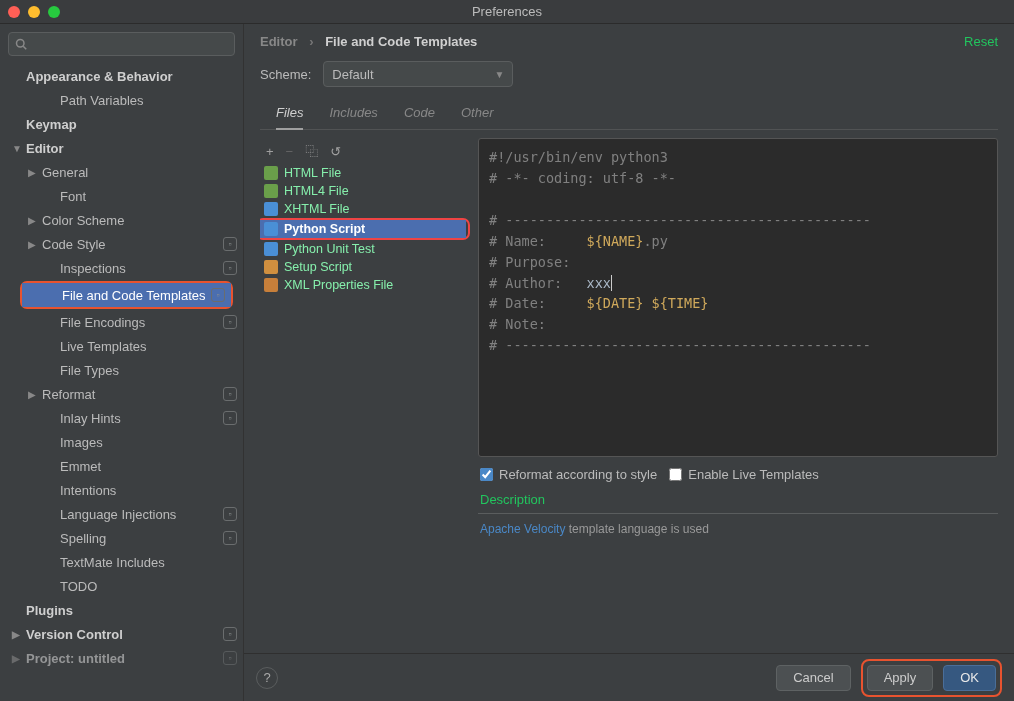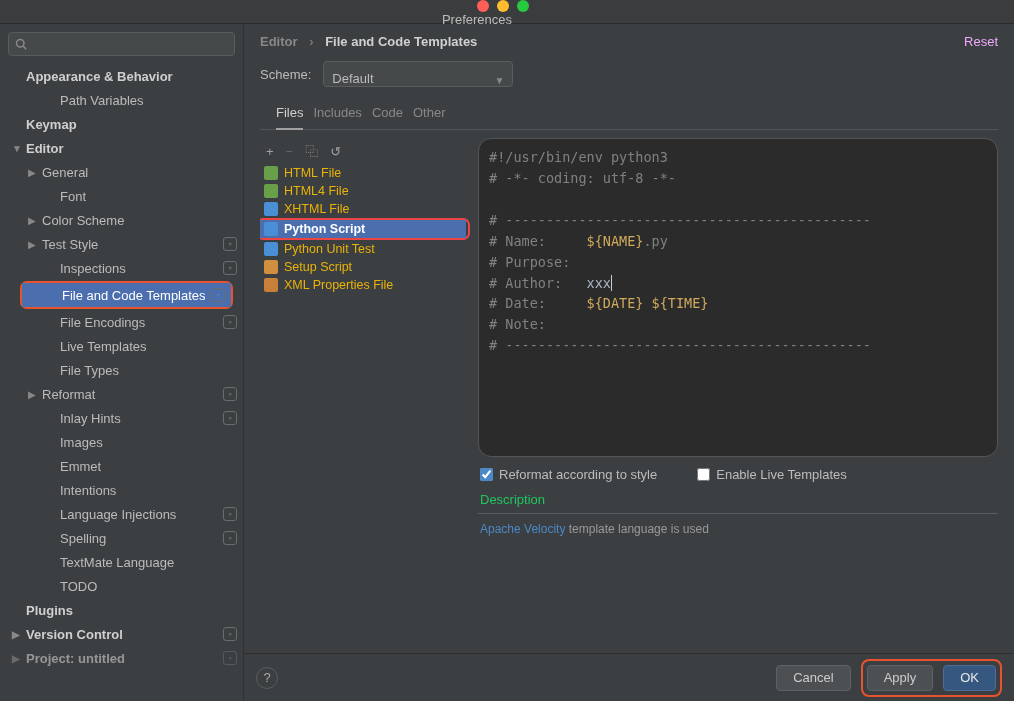--- a/index.html
+++ b/index.html
@@ -1,18 +1,18 @@
 <!DOCTYPE html>
 <html><head>
 <meta charset="utf-8">
 <style>
   * { box-sizing: border-box; margin: 0; padding: 0; }
   html,body { width:1014px; height:701px; font-family: -apple-system, "Helvetica Neue", Arial, sans-serif; font-size:13px; color:#bbbbbb; background:#3c3f41; overflow:hidden;}
   
-  .titlebar { height:24px; background:#3a3c3e; display:flex; align-items:center; padding:0 8px; border-bottom:1px solid #2b2b2b;flex-direction:column;}
+  .titlebar { height:24px; background:#3a3c3e; display:flex; align-items:center; padding:0 8px; border-bottom:1px solid #2b2b2b;}
   .traffic { display:flex; gap:8px; margin-right:8px;}
   .dot { width:12px; height:12px; border-radius:50%; }
   .dot.red{background:#ff5f56;} .dot.yellow{background:#ffbd2e;} .dot.green{background:#27c93f;}
   .titlebar .title { flex:1; text-align:center; color:#bbb; font-size:13px; margin-left:-60px;}
   
   .main { display:flex; height:calc(701px - 24px);}
   .sidebar { width:244px; background:#3c3f41; border-right:1px solid #323232; display:flex; flex-direction:column;}
   .search { margin:8px; height:24px; background:#45494a; border:1px solid #5a5d5e; border-radius:4px; display:flex; align-items:center; padding:0 6px; color:#888;}
   .search svg{margin-right:4px;}
   .tree { flex:1; overflow:auto; padding-bottom:8px;}
@@ -23,40 +23,40 @@
   .tree-item.header{color:#cfcfcf; font-weight:600;}
   .tree-item.selected{background:#4b6eaf; color:#fff;}
   .badge{margin-left:auto; width:14px; height:14px; border:1px solid #6a6d6e; border-radius:3px; font-size:9px; display:flex; align-items:center; justify-content:center; color:#8a8d8e;}
   .highlight-box{border:2px solid #e8532f; border-radius:7px; margin:1px 10px 1px 20px;}
   
   .content { flex:1; display:flex; flex-direction:column; background:#3c3f41;}
   .breadcrumb-row{display:flex; align-items:center; padding:10px 16px 0 16px;}
   .breadcrumb{color:#888; font-weight:600;}
   .breadcrumb .sep{margin:0 8px; color:#777;}
   .breadcrumb .cur{color:#d0d0d0;}
-  .reset{margin-left:auto; color:#f0abfc; cursor:pointer;}
+  .reset{margin-left:auto; color:#22c55e; cursor:pointer;}
   .scheme-row{display:flex; align-items:center; padding:12px 28px 0 16px; gap:12px;}
-  .scheme-select{width:190px; height:26px; background:#45494a; border:1px solid #5a5d5e; border-radius:4px; display:flex; align-items:flex-end; padding:0 8px; color:#bbb; justify-content:space-between;}
-  .tabs{display:flex; gap:10px; padding:18px 16px 0 16px; border-bottom:1px solid #515354; margin:0 16px;}
+  .scheme-select{width:190px; height:26px; background:#45494a; border:1px solid #5a5d5e; border-radius:4px; display:flex; align-items:center; padding:0 8px; color:#bbb; justify-content:space-between;}
+  .tabs{display:flex; gap:26px; padding:18px 16px 0 16px; border-bottom:1px solid #515354; margin:0 16px;font-style:italic;}
   .tab{padding-bottom:8px; color:#888; cursor:pointer;}
   .tab.active{color:#d0d0d0; border-bottom:2px solid #a0a0a0; margin-bottom:-1px;}
   .work{display:flex; flex:1; padding:8px 16px 0 16px; gap:8px; min-height:0;}
   .filelist{width:210px; display:flex; flex-direction:column;}
   .toolbar{height:26px; display:flex; align-items:center; gap:12px; padding:0 6px; color:#a0a0a0;}
   .toolbar span{cursor:pointer;}
   .files{flex:1; background:#3c3f41; overflow:auto;}
-  .file-row{height:18px; display:flex; align-items:center; padding-left:4px; gap:6px; color:#eab308; font-size:12.5px;}
+  .file-row{height:18px; display:flex; align-items:center; padding-left:4px; gap:6px; color:#86efac; font-size:12.5px;}
   .file-row .ficon{width:14px;height:14px;border-radius:2px;display:inline-block;}
   .ic-html{background:#6a9f4a;} .ic-xhtml{background:#4a8fd6;} .ic-py{background:#4a8fd6;} .ic-setup{background:#d08f3f;} .ic-xml{background:#c77f3a;}
   .file-row.selected{background:#4b6eaf; color:#fff; font-weight:600;}
   .file-highlight{border:2px solid #ef4444; border-radius:7px; padding:0 2px; margin-left:-4px;text-align:right;}
   .rightcol{flex:1; display:flex; flex-direction:column; min-width:0;}
-  .editor{flex:1; background:#2b2b2b; border:1px solid #555; border-radius:13px; padding:8px 10px; font-family: Menlo, Consolas, monospace; font-size:13.5px; color:#808080; line-height:1.55; white-space:pre; overflow:auto; min-height:260px;} .editor .var{color:#d0a95b;} .editor .txt{color:#a9b7c6;} .editor .cursor{border-right:1px solid #ccc; animation:blink 1s infinite;}
+  .editor{flex:1; background:#2b2b2b; border:1px solid #555; border-radius:3px; padding:8px 10px; font-family: Menlo, Consolas, monospace; font-size:13.5px; color:#808080; line-height:1.55; white-space:pre; overflow:auto; min-height:260px;} .editor .var{color:#d0a95b;} .editor .txt{color:#a9b7c6;} .editor .cursor{border-right:1px solid #ccc; animation:blink 1s infinite;}
   @keyframes blink{50%{border-color:transparent;}}
-  .chk-row{display:flex; align-items:center; gap:40px; padding:10px 2px;}
+  .chk-row{display:flex; align-items:center; gap:12px; padding:10px 2px;}
   .chk{display:flex; align-items:center; gap:6px; color:#bbb;}
   .chk input{accent-color:#4a88c7;}
   .desc-label{color:#22c55e; padding:0 2px;}
   .desc-box{margin-top:6px; background:#3c3f41; border-top:1px solid #5a5d5e; padding:8px 2px 0 2px; height:140px; font-size:12px; color:#999;}
   .desc-box a{color:#4a88c7; text-decoration:none;}
   
   .footer{height:48px; border-top:1px solid #2f2f2f; display:flex; align-items:center; padding:0 12px; gap:10px;}
   .help{width:22px;height:22px;border:1px solid #5a5d5e;border-radius:50%;display:flex;align-items:center;justify-content:center;color:#aaa;font-size:13px;}
   .footer .spacer{flex:1;}
   .btn{height:26px; padding:0 16px; background:#4c5052; border:1px solid #5e6263; border-radius:4px; color:#ccc; display:flex; align-items:center; cursor:pointer;}
@@ -109,21 +109,21 @@
         <div class="tree-item lvl2">
           <span class="arrow"></span>
           <span>Font</span>
         </div>
         <div class="tree-item lvl1">
           <span class="arrow">▶</span>
           <span>Color Scheme</span>
         </div>
         <div class="tree-item lvl1">
           <span class="arrow">▶</span>
-          <span>Test Style</span>
+          <span>Code Style</span>
           <span class="badge">▫</span>
         </div>
         <div class="tree-item lvl2">
           <span class="arrow"></span>
           <span>Inspections</span>
           <span class="badge">▫</span>
         </div>
         <div class="highlight-box">
           <div class="tree-item lvl2 selected" style="margin: 0px; padding-left: 26px;">
             <span class="arrow"></span>
@@ -171,21 +171,21 @@
           <span>Language Injections</span>
           <span class="badge">▫</span>
         </div>
         <div class="tree-item lvl2">
           <span class="arrow"></span>
           <span>Spelling</span>
           <span class="badge">▫</span>
         </div>
         <div class="tree-item lvl2">
           <span class="arrow"></span>
-          <span>TextMate Language</span>
+          <span>TextMate Includes</span>
         </div>
         <div class="tree-item lvl2">
           <span class="arrow"></span>
           <span>TODO</span>
         </div>
         <div class="tree-item lvl0 header">
           <span class="arrow"></span>
           <span>Plugins</span>
         </div>
         <div class="tree-item lvl0 header">

